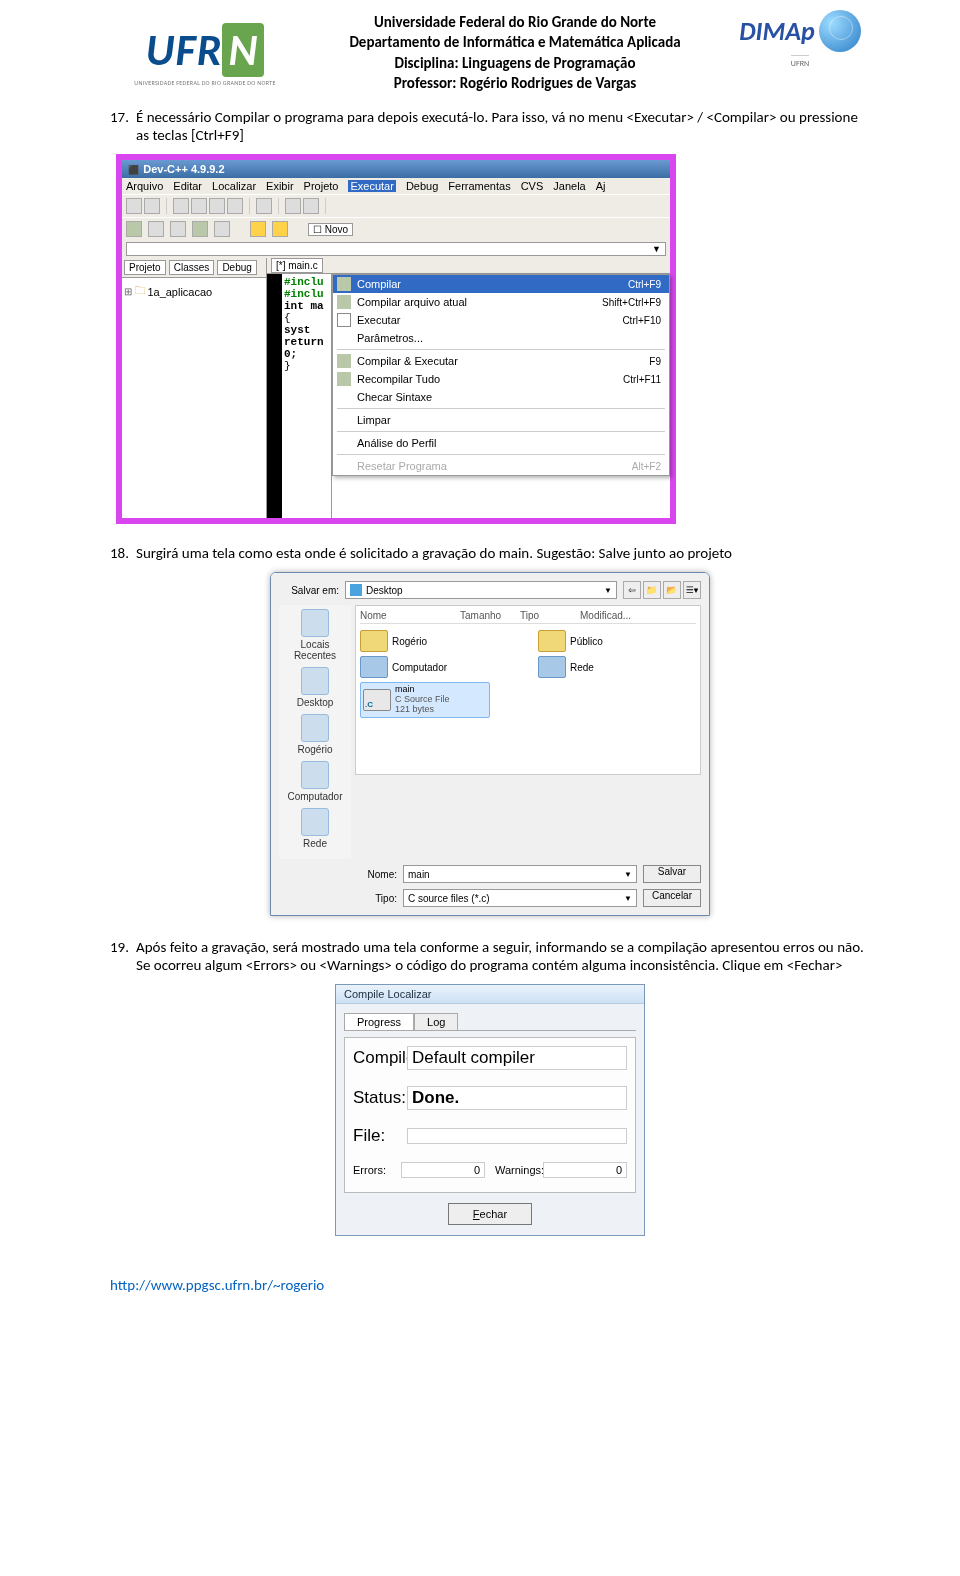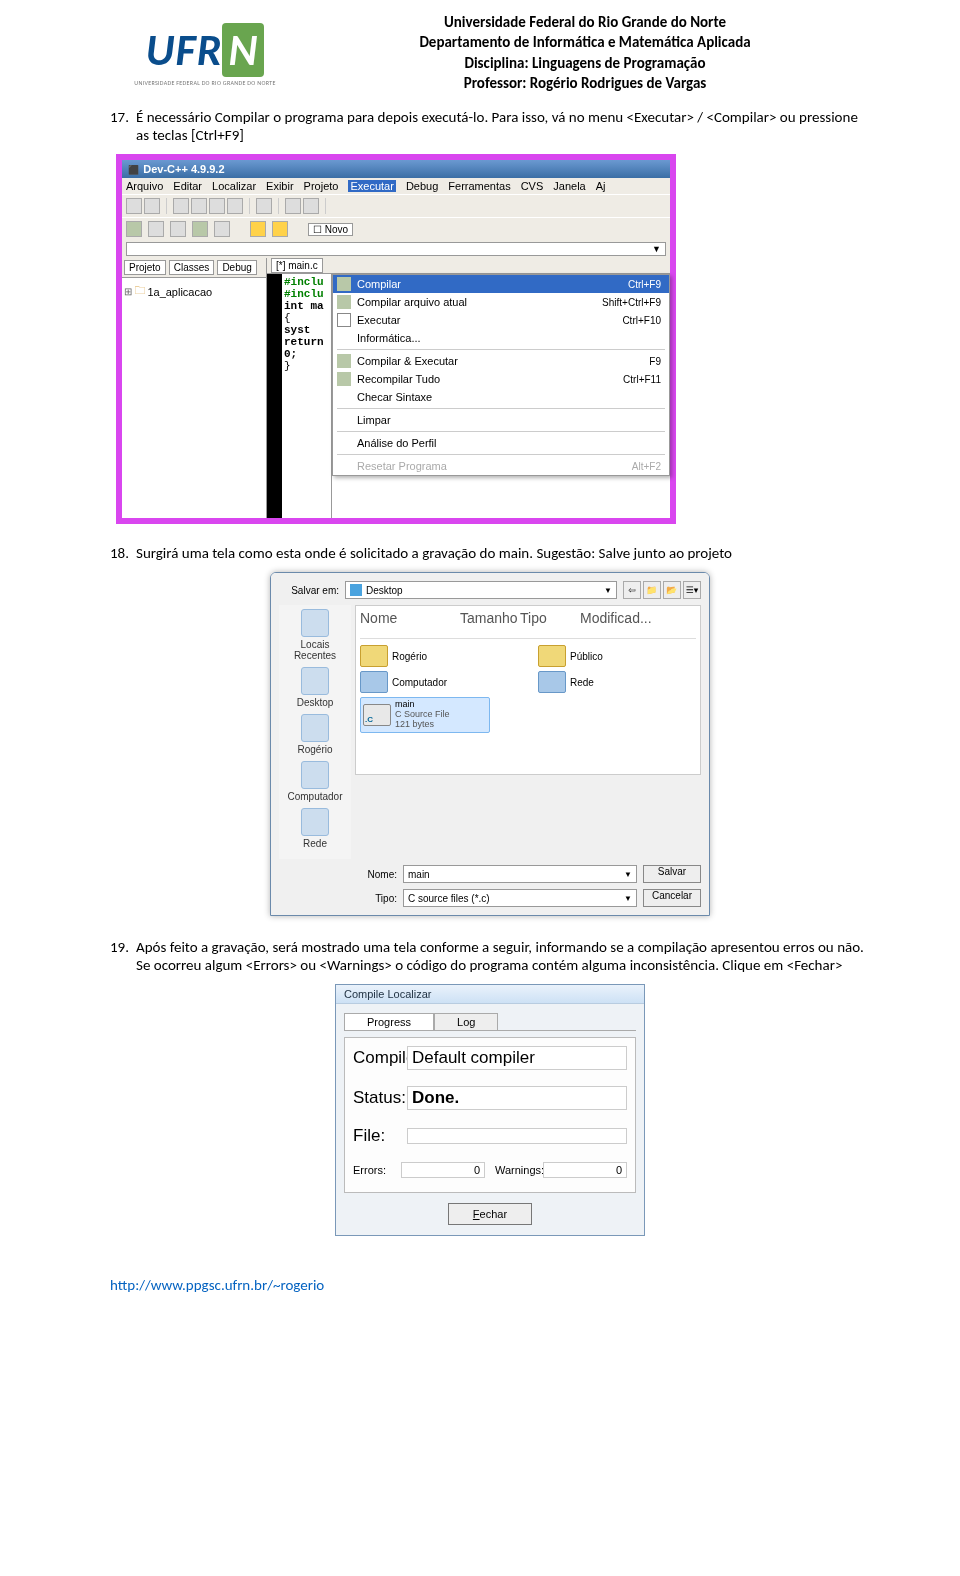--- a/index.html
+++ b/index.html
@@ -67,42 +67,42 @@
   .save-row{display:flex;align-items:center;gap:6px;margin-bottom:6px;font-size:10px;}
   .save-row .lbl{width:60px;text-align:right;}
   .save-row .field{flex:1;background:#fff;border:1px solid #999;padding:1px 4px;height:18px;display:flex;align-items:center;}
   .save-row .btnset{display:flex;gap:2px;}
   .save-row .nbtn{width:18px;height:18px;border:1px solid #aaa;background:#eee;display:flex;align-items:center;justify-content:center;font-size:9px;}
   .save-main{display:flex;gap:4px;}
   .save-side{width:72px;background:#f4f4f4;padding:4px 0;}
   .side-item{text-align:center;font-size:10px;color:#333;margin-bottom:6px;}
   .side-item .sicon{width:28px;height:28px;margin:0 auto 2px auto;background:#cde;border:1px solid #9bd;border-radius:3px;}
   .save-files{flex:1;background:#fff;border:1px solid #ccc;padding:4px;height:170px;}
-  .cols{display:flex;font-size:14px;color:#555;border-bottom:1px solid #ddd;padding-bottom:12px;}
+  .cols{display:flex;font-size:10px;color:#555;border-bottom:1px solid #ddd;padding-bottom:2px;}
   .cols span:nth-child(1){width:100px;}
   .cols span:nth-child(2){width:60px;}
   .cols span:nth-child(3){width:60px;}
   .file-grid{display:grid;grid-template-columns:1fr 1fr;gap:4px 20px;padding-top:6px;font-size:10px;}
   .fitem{display:flex;align-items:center;gap:4px;}
   .ficon{width:28px;height:22px;background:#f0d878;border:1px solid #c8a030;border-radius:2px;}
   .ficon.pc{background:#a8c8e8;border-color:#6898c8;}
   .ficon.c{background:#e8e8e8;border-color:#888;display:flex;align-items:flex-end;justify-content:flex-start;font-size:8px;padding:1px;color:#069;font-weight:bold;}
   .fitem.sel{background:#d4e8ff;border:1px solid #7db8f0;padding:2px;border-radius:2px;}
   .fitem.sel .fmulti{font-size:9px;color:#555;line-height:1.1;}
   .save-bottom{display:flex;align-items:center;gap:6px;margin-top:6px;font-size:10px;}
   .save-bottom .lbl{width:40px;text-align:right;}
   .save-bottom .field{flex:1;background:#fff;border:1px solid #999;padding:1px 4px;height:18px;display:flex;align-items:center;}
   .save-bottom .btn{width:58px;height:18px;border:1px solid #888;background:#eee;text-align:center;font-size:10px;}
 
   
   .cp-dlg{width:310px;margin:10px auto 20px auto;font-family:Tahoma,Arial,sans-serif;font-size:11px;border:1px solid #7a98b8;background:#eef2f6;}
   .cp-title{background:linear-gradient(#eaf2fb,#cde1f5);padding:3px 8px;color:#234;border-bottom:1px solid #b8cce0;}
   .cp-body{padding:8px;}
   .cp-tabs{border-bottom:1px solid #aaa;margin-bottom:6px;}
-  .cp-tab{display:inline-block;padding:2px 22px;border:1px solid #aaa;background:#fff;font-size:11px;position:relative;top:1px;}
+  .cp-tab{display:inline-block;padding:2px 12px;border:1px solid #aaa;background:#fff;font-size:11px;position:relative;top:1px;}
   .cp-tab.inactive{background:#eee;}
   .cp-frame{border:1px solid #bbb;background:#fdfdfd;padding:8px;}
   .cp-row{display:flex;align-items:center;font-size:17px;margin-bottom:16px;}
   .cp-row .l{width:54px;}
   .cp-row .v{flex:1;border:1px solid #ccc;background:#fff;padding:1px 4px;min-height:16px;}
   .cp-row .vb{font-weight:bold;}
   .cp-row2{display:flex;font-size:11px;margin-bottom:6px;gap:10px;}
   .cp-row2 .cell{flex:1;display:flex;align-items:center;}
   .cp-row2 .l{width:48px;}
   .cp-row2 .v{flex:1;border:1px solid #ccc;background:#fff;padding:1px 4px;text-align:right;min-height:16px;}
@@ -124,20 +124,27 @@
           <span class="r">R</span>
           <span class="n">N</span>
         </div>
       <div class="sub">UNIVERSIDADE FEDERAL DO RIO GRANDE DO NORTE</div>
     </div>
     <div class="header-text">
       <div>Universidade Federal do Rio Grande do Norte</div>
       <div>Departamento de Informática e Matemática Aplicada</div>
       <div>Disciplina: Linguagens de Programação</div>
       <div>Professor: Rogério Rodrigues de Vargas</div>
+    </div>
+    <div class="logo-dimap">
+      <div class="dim-row">
+        <span class="word">DIMAp</span>
+        <span class="globe"></span>
+      </div>
+      <span class="small">UFRN</span>
     </div>
   </div>
 
   <div class="list-item">
     <div class="num">17.</div>
     <div class="txt">É necessário Compilar o programa para depois executá-lo. Para isso, vá no menu &lt;Executar&gt; / &lt;Compilar&gt; ou pressione as teclas [Ctrl+F9]</div>
   </div>
 
   <div class="indent">
   <div class="ide">
@@ -233,21 +240,21 @@
                     <span class="ic blocks"></span>
                     <span>Compilar arquivo atual</span>
                     <span class="sc">Shift+Ctrl+F9</span>
                   </div>
               <div class="row">
                     <span class="ic" style="border:1px solid #888;"></span>
                     <span>Executar</span>
                     <span class="sc">Ctrl+F10</span>
                   </div>
               <div class="row">
-                    <span>Informática...</span>
+                    <span>Parâmetros...</span>
                   </div>
               <div class="sep"></div>
               <div class="row">
                     <span class="ic blocks"></span>
                     <span>Compilar &amp; Executar</span>
                     <span class="sc">F9</span>
                   </div>
               <div class="row">
                     <span class="ic blocks"></span>
                     <span>Recompilar Tudo</span>

